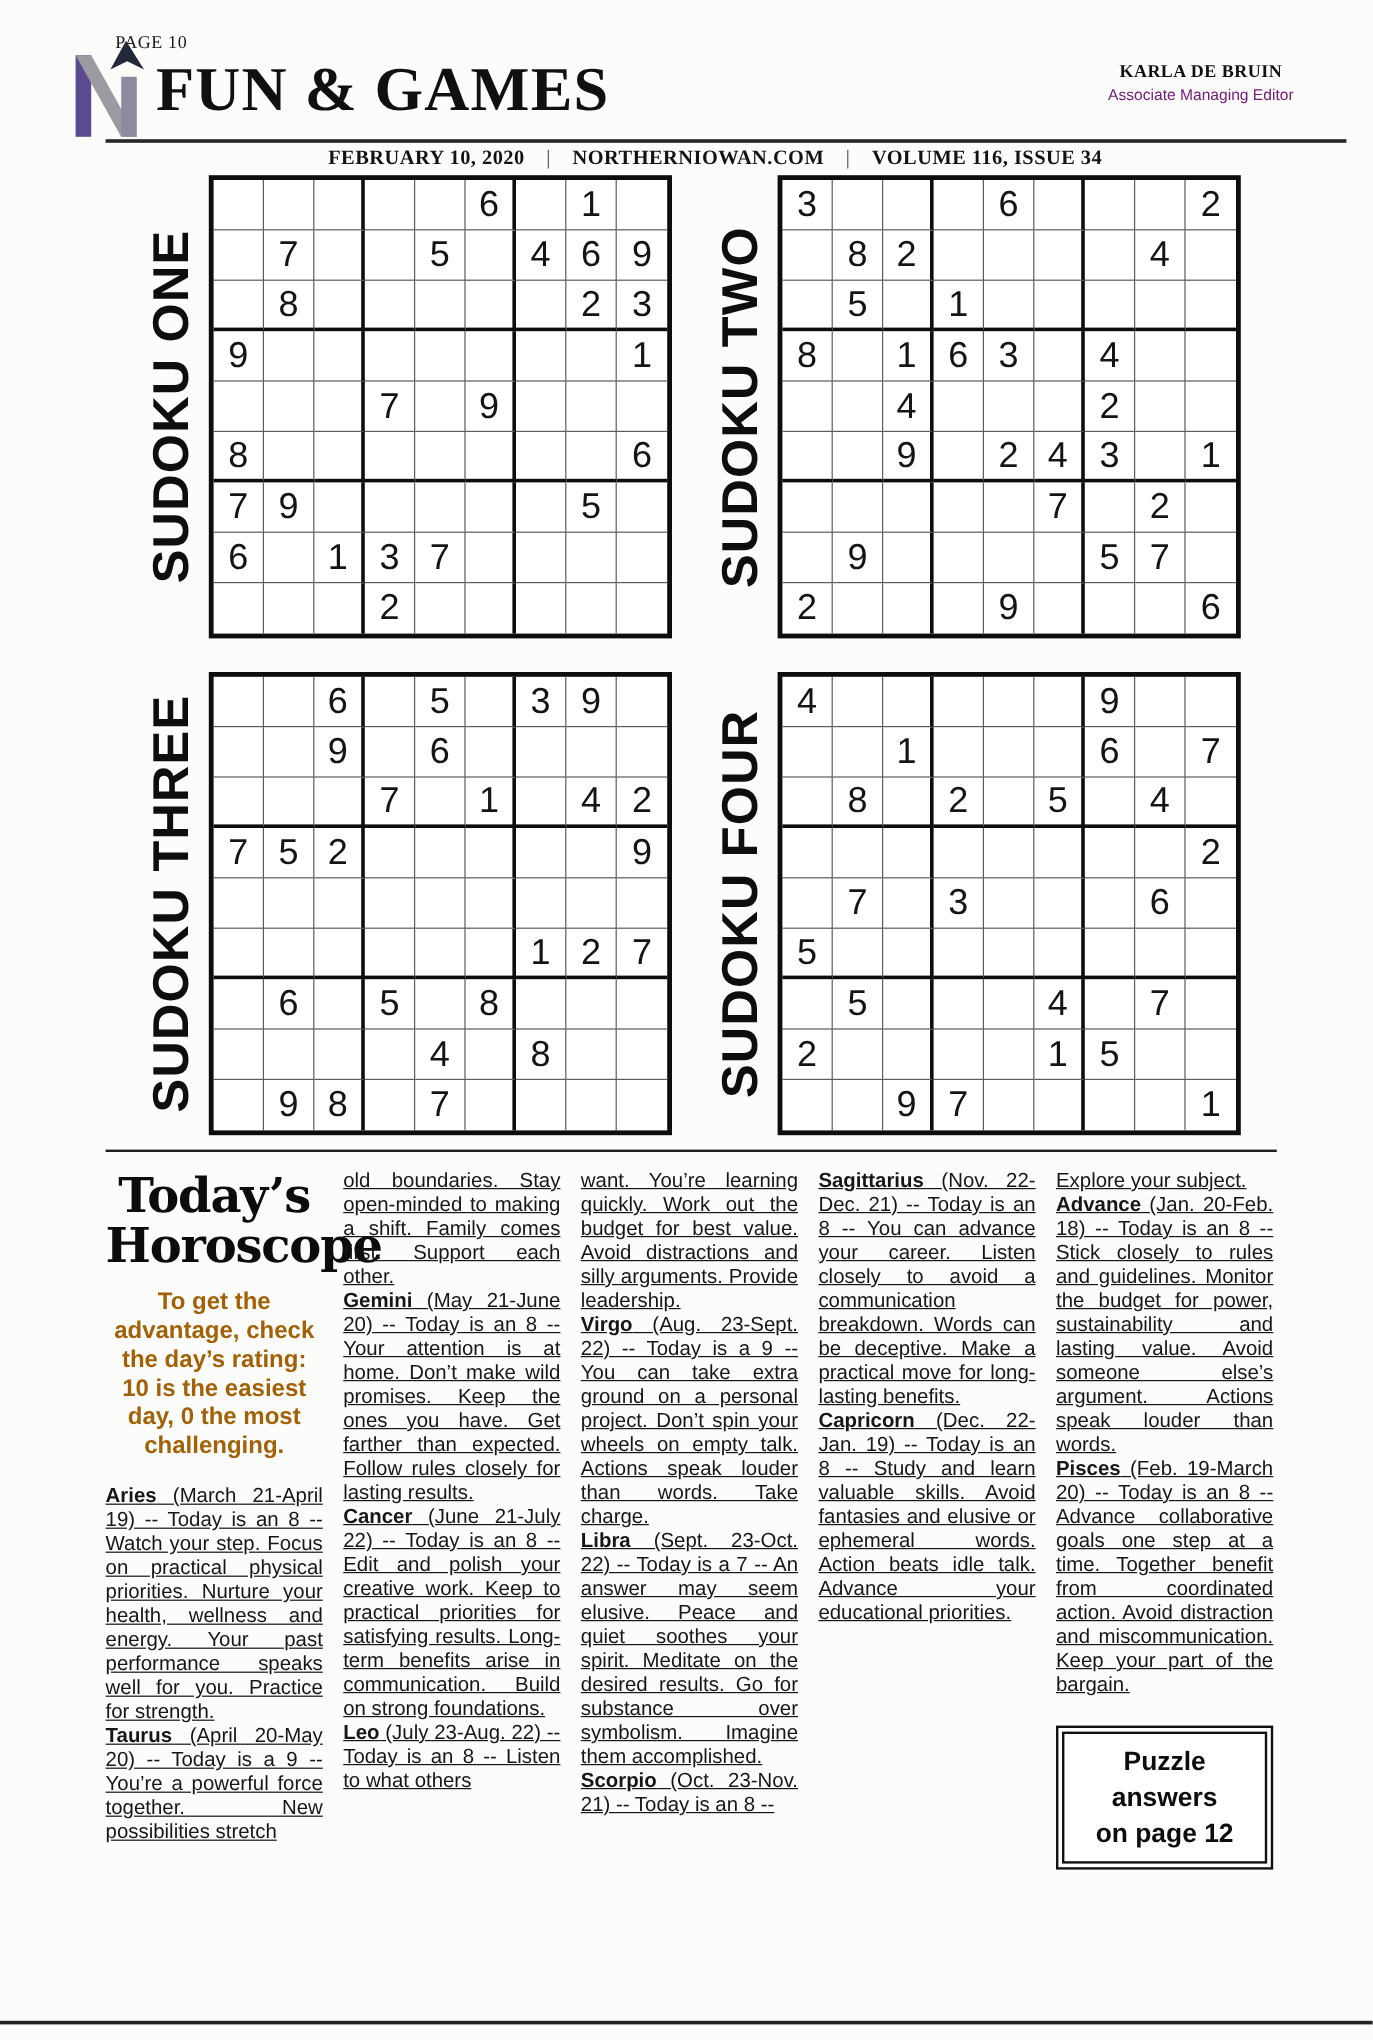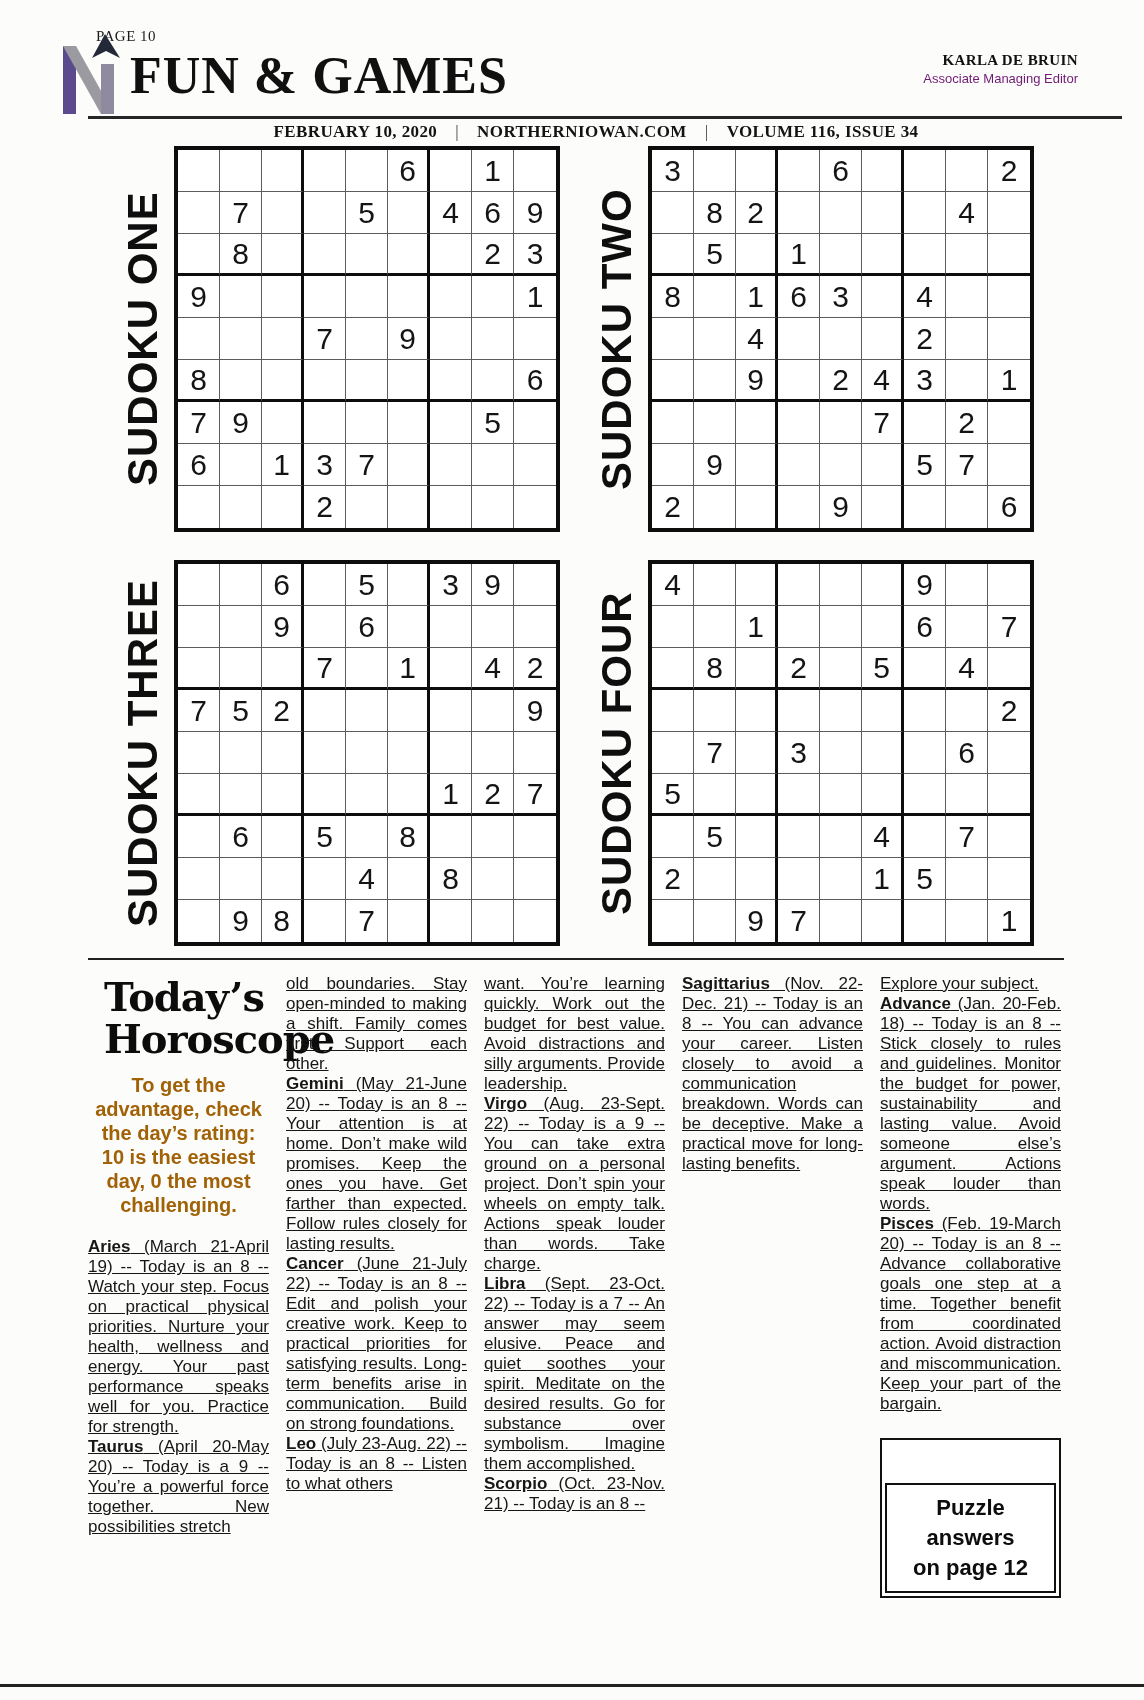--- a/index.html
+++ b/index.html
@@ -6,21 +6,21 @@
   body{width:1144px;height:1700px;position:relative;background:#fcfcfa;color:#111;
        font-family:"Liberation Sans",sans-serif;overflow:hidden;}
 
   
   .page-num{position:absolute;left:96px;top:28px;font:15px "Liberation Serif",serif;
             letter-spacing:.5px;color:#1c1c1c;}
   .brand{position:absolute;left:0;right:2px;top:34px;display:flex;justify-content:flex-start;
          align-items:center;gap:8px;margin-left:60px;}
   .brand .logo{width:62px;height:82px;flex:0 0 auto;}
   .brand .title{font:700 52px "Liberation Serif",serif;letter-spacing:1px;color:#101010;}
-  .editor{position:absolute;right:66px;top:52px;text-align:right;}
+  .editor{position:absolute;right:66px;top:52px;text-align:center;}
   .editor .name{font:700 15px "Liberation Serif",serif;letter-spacing:.4px;color:#111;}
   .editor .role{font:13px "Liberation Sans",sans-serif;color:#701a75;margin-top:2px;}
   .rule{position:absolute;left:88px;top:116px;width:1034px;height:3px;background:#262626;}
   .dateline{position:absolute;left:0;top:122px;width:1120px;text-align:center;
             font:700 17px "Liberation Serif",serif;color:#131313;letter-spacing:.4px;margin-left:36px;}
   .dateline .sep{font-weight:400;color:#444;padding:0 18px;}
 
   
   .puzzle{position:absolute;display:flex;align-items:center;}
   .plabel{height:386px;width:62px;display:flex;align-items:center;justify-content:center;
@@ -39,28 +39,28 @@
   #p1{left:112px;top:146px;} #p2{left:586px;top:146px;}
   #p3{left:112px;top:560px;} #p4{left:586px;top:560px;}
 
   
   .hsec{position:absolute;left:88px;top:958px;width:976px;border-top:2px solid #1f1f1f;
         padding-top:14px;}
   .hcols{display:flex;gap:17px;}
   .hcol{width:181px;font:17px/20px "Liberation Sans",sans-serif;color:#161616;
         text-align:justify;}
   .htitle{font:700 40px/1.04 "DejaVu Serif",serif;letter-spacing:-1px;text-align:center;
-          margin:2px 16px 14px;color:#0c0c0c;}
+          margin:2px 0 14px;color:#0c0c0c;}
   .hintro{font:700 20px/24px "Liberation Sans",sans-serif;text-align:center;
           margin:0 0 20px;color:#a16207;}
   .hpara{margin:0;text-decoration:underline;}
   .hpara b{font-weight:700;}
   .abox{margin-top:24px;border:2px solid #111;padding:3px;background:#fff;}
   .abox-in{border:2px solid #111;padding:8px 16px;text-align:center;
-           font:700 22px/30px "Liberation Sans",sans-serif;color:#0d0d0d;margin-top:40px;}
+           font:700 22px/30px "Liberation Sans",sans-serif;color:#0d0d0d;}
   .bottom-edge{position:absolute;left:0;top:1684px;width:1144px;height:3px;background:#222;}
 </style>
 </head>
 <body>
 
 <div class="page-num">PAGE 10</div>
 
 <div class="brand">
   <svg class="logo" viewBox="0 0 60 82">
     <rect x="2" y="12" width="13" height="68" fill="#5b4b8e"></rect>
@@ -449,20 +449,21 @@
       <div class="paras">
           <p class="hpara">want. You’re learning quickly. Work out the budget for best value. Avoid distractions and silly arguments. Provide leadership.</p>
           <p class="hpara"><b>Virgo</b> (Aug. 23-Sept. 22) -- Today is a 9 -- You can take extra ground on a personal project. Don’t spin your wheels on empty talk. Actions speak louder than words. Take charge.</p>
           <p class="hpara"><b>Libra</b> (Sept. 23-Oct. 22) -- Today is a 7 -- An answer may seem elusive. Peace and quiet soothes your spirit. Meditate on the desired results. Go for substance over symbolism. Imagine them accomplished.</p>
           <p class="hpara"><b>Scorpio</b> (Oct. 23-Nov. 21) -- Today is an 8 --</p>
         </div>
     </div>
     <div class="hcol">
       <div class="paras">
           <p class="hpara"><b>Sagittarius</b> (Nov. 22-Dec. 21) -- Today is an 8 -- You can advance your career. Listen closely to avoid a communication breakdown. Words can be deceptive. Make a practical move for long-lasting benefits.</p>
+          <p class="hpara"><b>Capricorn</b> (Dec. 22-Jan. 19) -- Today is an 8 -- Study and learn valuable skills. Avoid fantasies and elusive or ephemeral words. Action beats idle talk. Advance your educational priorities.</p>
         </div>
     </div>
     <div class="hcol">
       <div class="paras">
           <p class="hpara">Explore your subject.</p>
           <p class="hpara"><b>Advance</b> (Jan. 20-Feb. 18) -- Today is an 8 -- Stick closely to rules and guidelines. Monitor the budget for power, sustainability and lasting value. Avoid someone else’s argument. Actions speak louder than words.</p>
           <p class="hpara"><b>Pisces</b> (Feb. 19-March 20) -- Today is an 8 -- Advance collaborative goals one step at a time. Together benefit from coordinated action. Avoid distraction and miscommunication. Keep your part of the bargain.</p>
         </div>
       <div class="abox">
         <div class="abox-in">

